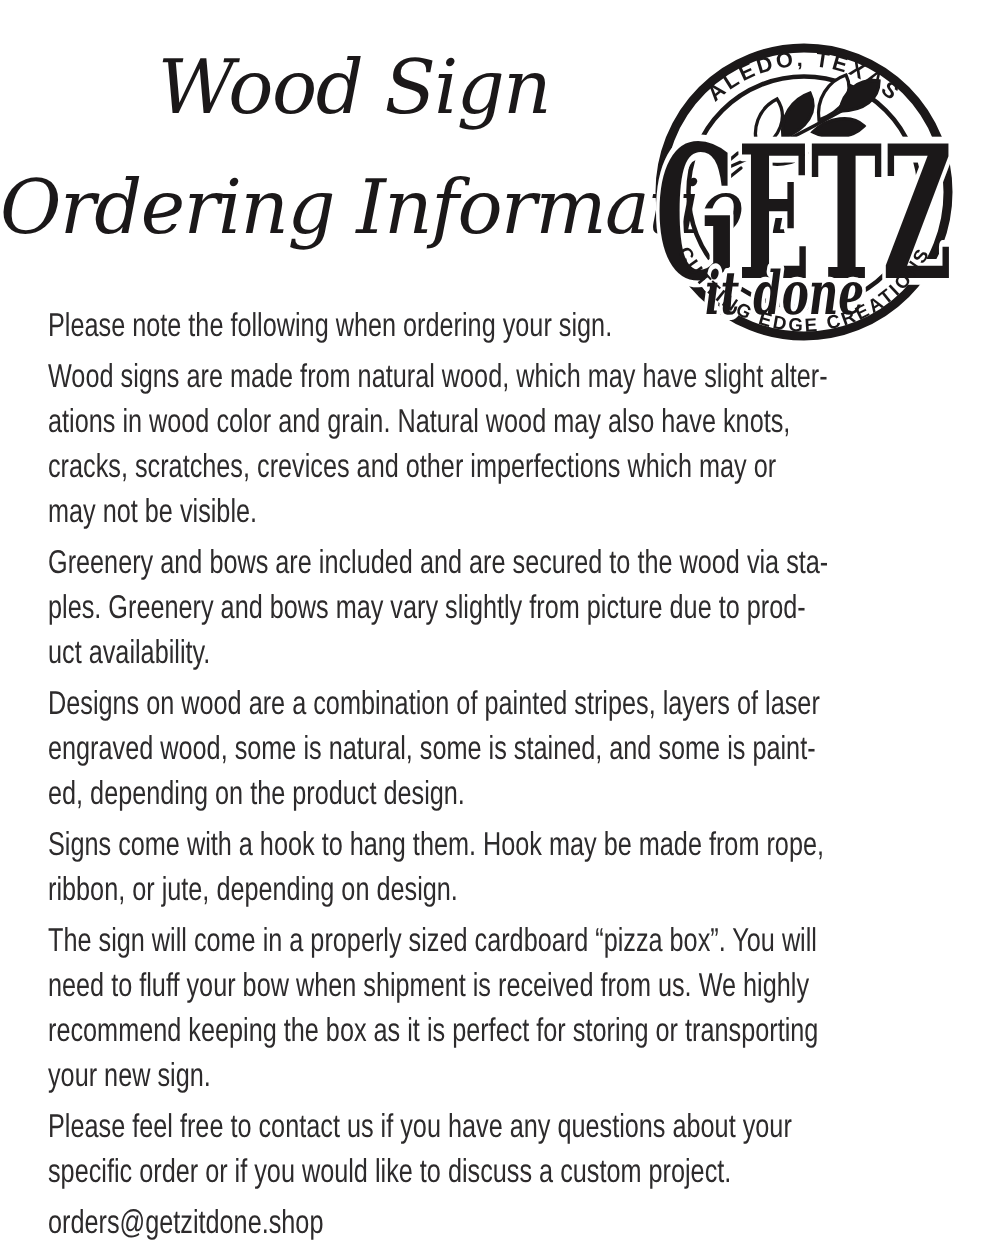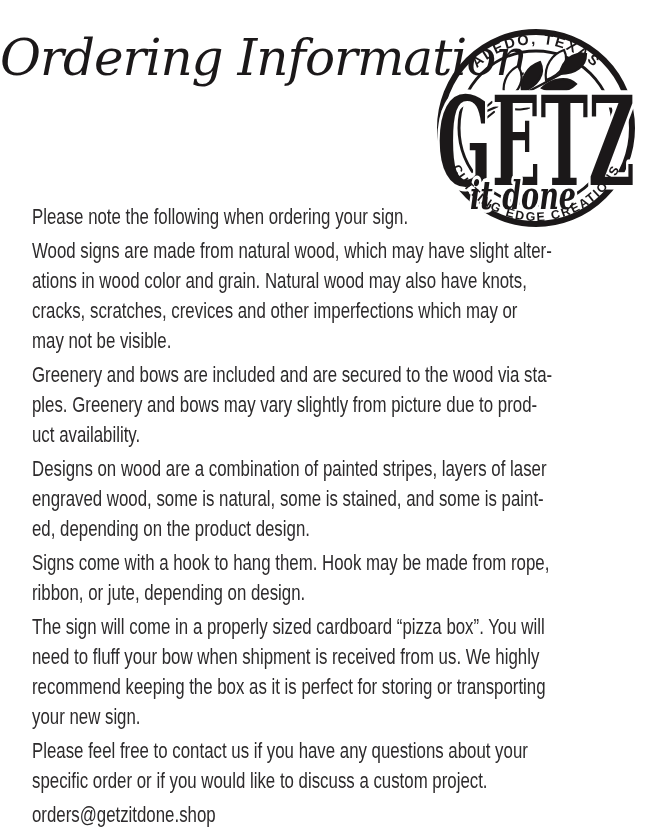--- a/index.html
+++ b/index.html
@@ -57,20 +57,21 @@
     margin:0 0 4px 0;
     white-space:pre-line;              
   }
 </style>
 </head>
 <body>
 
 <div class="page">
 
   <div class="title-block">
+    <div class="title-line">Wood Sign</div>
     <div class="title-line">Ordering Information</div>
   </div>
 
   <svg class="logo" viewBox="0 0 230 222" xmlns="http://www.w3.org/2000/svg">
 
     <circle cx="110" cy="112" r="96" fill="none" stroke="#1b1819" stroke-width="6"></circle>
     <circle cx="110" cy="112" r="77" fill="none" stroke="#1b1819" stroke-width="3"></circle>
 
     <defs>
       <path id="arc-top" d="M 26,112 A 84,84 0 0 1 194,112"></path>

